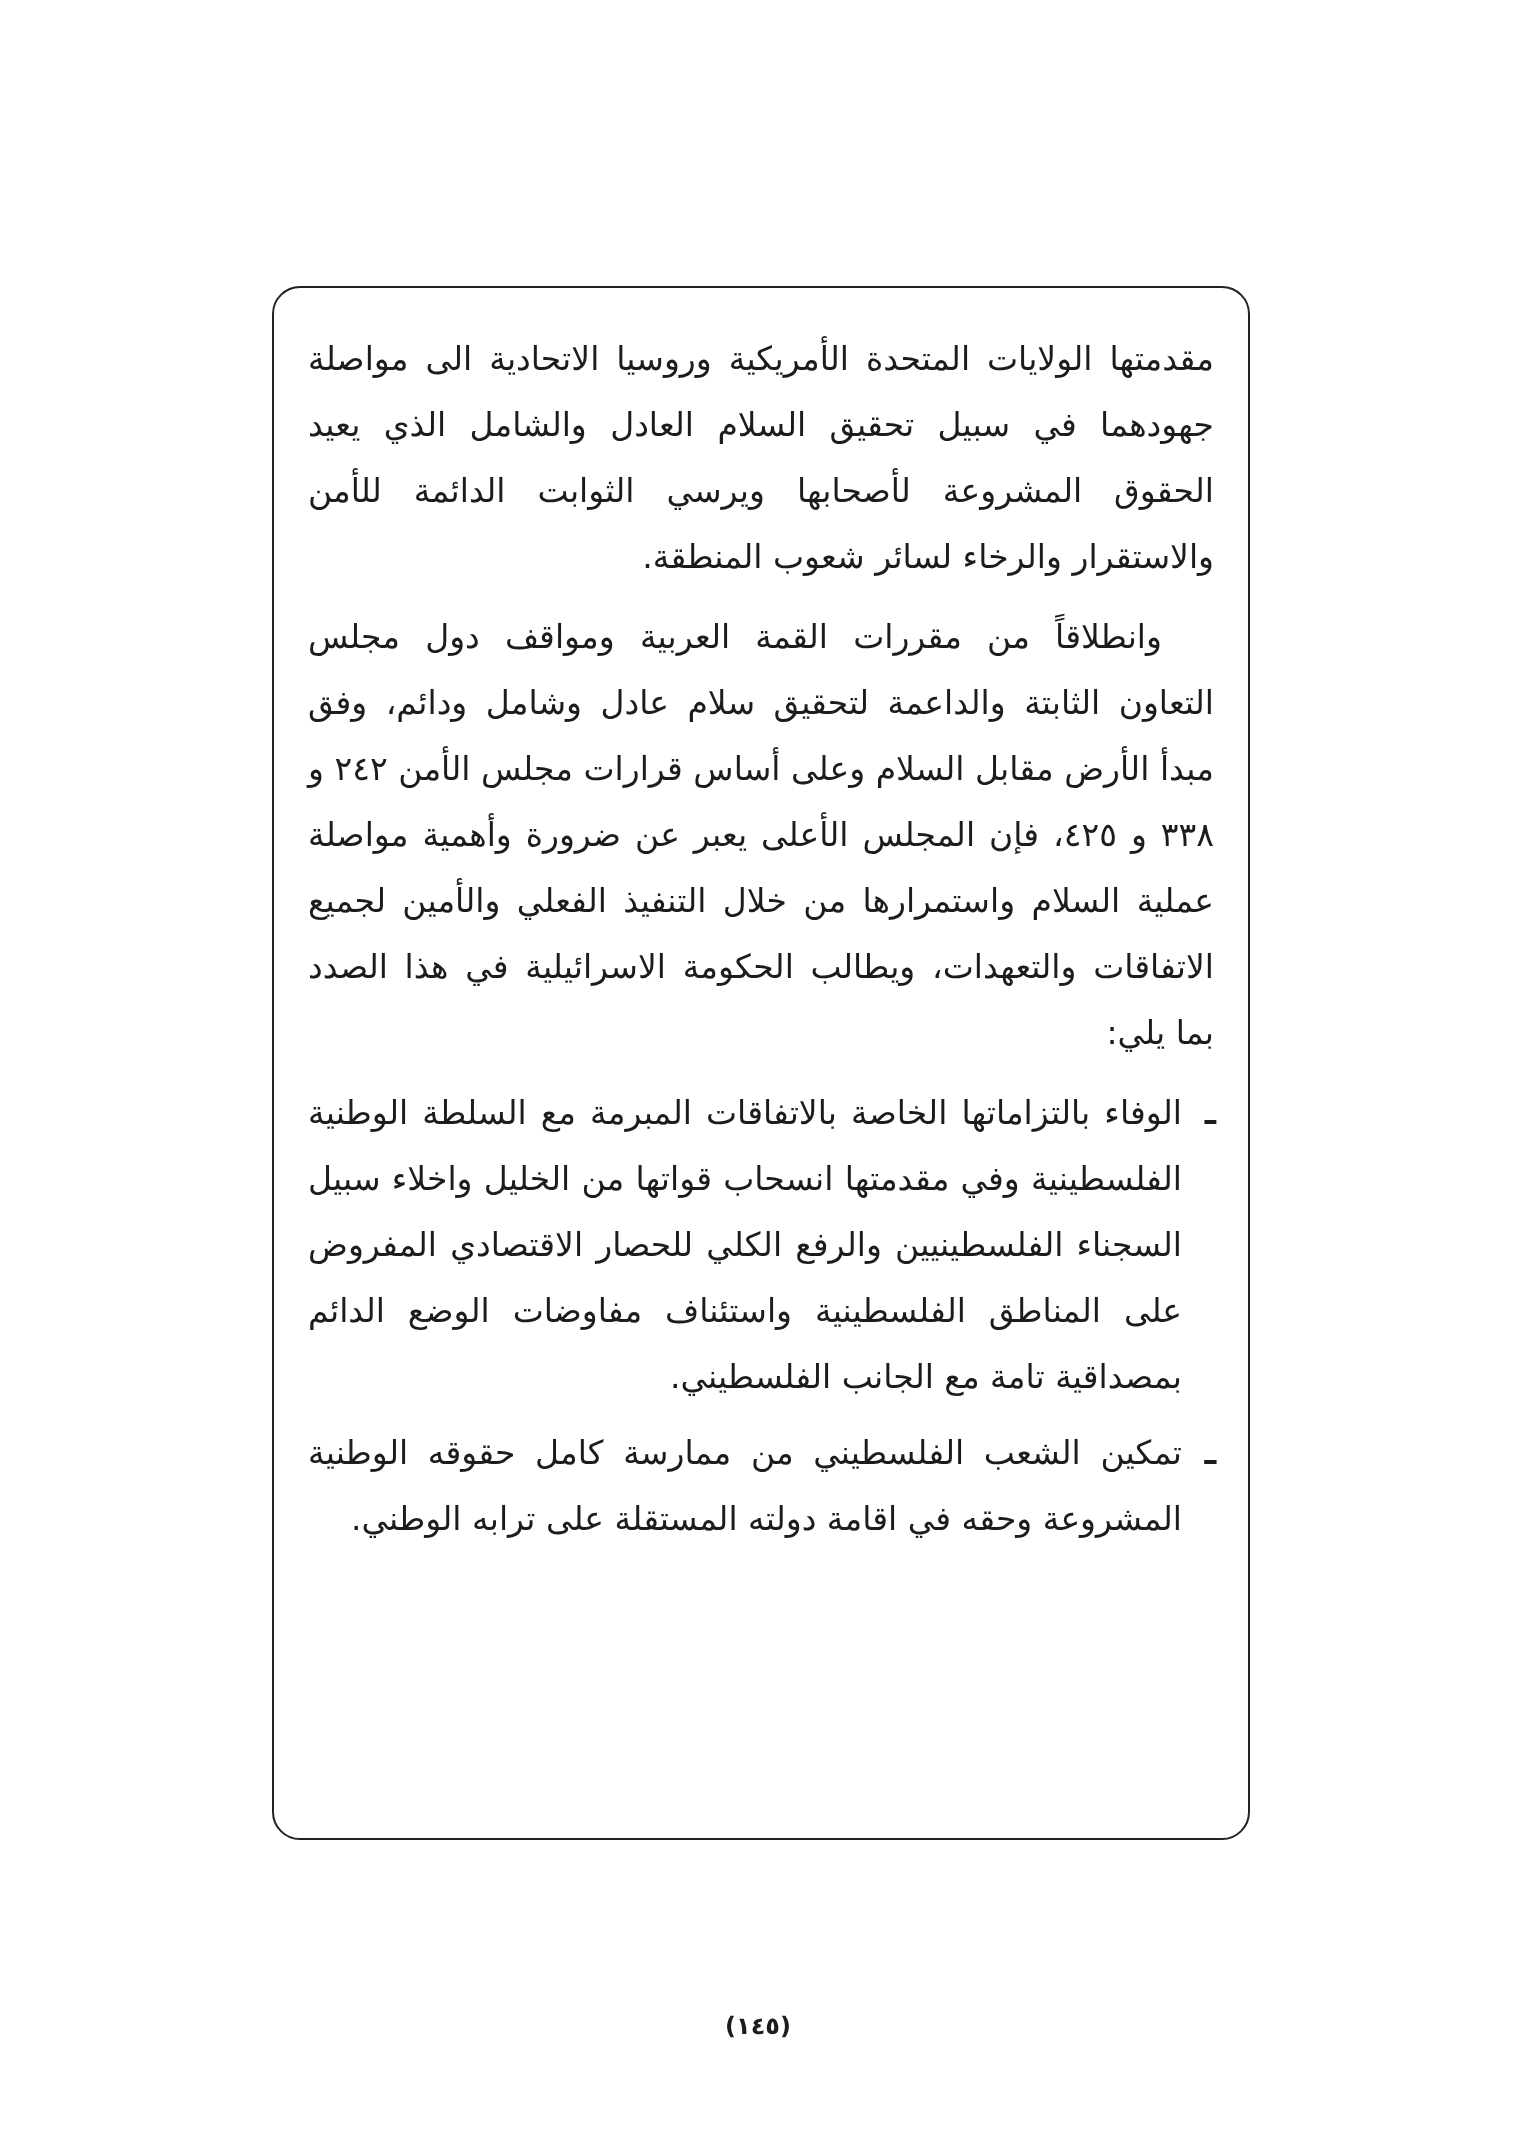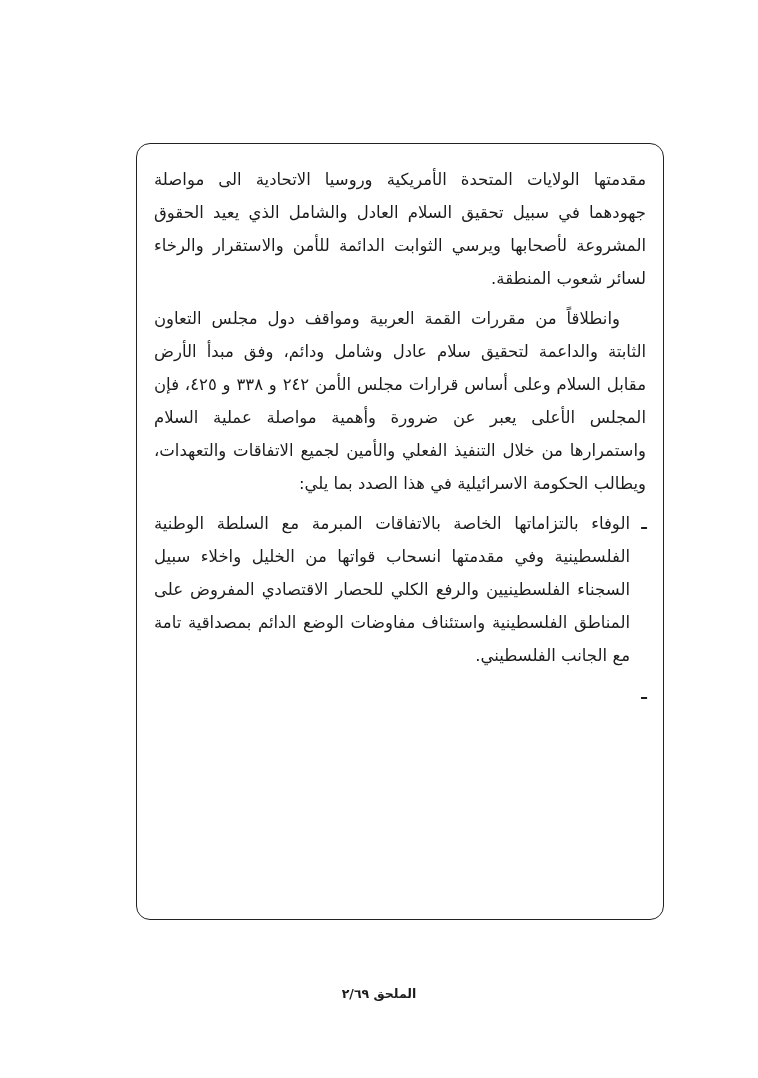--- a/index.html
+++ b/index.html
@@ -14,21 +14,21 @@
   }
   .page {
     position: absolute;
     inset: 0;
     background: #ffffff;
   }
   .frame {
     position: absolute;
     left: 136px;
     top: 143px;
-    width: 528px;
+    width: 489px;
     height: 777px;
     border: 1.6px solid #222222;
     border-radius: 14px;
     padding: 19px 17px 16px 17px;
     background: #ffffff;
   }
   .content {
     direction: rtl;
     text-align: justify;
     font-size: 16.5px;
@@ -84,23 +84,24 @@
         <span class="marker">ـ</span>
         <span>الوفاء بالتزاماتها الخاصة بالاتفاقات المبرمة مع السلطة الوطنية الفلسطينية وفي مقدمتها انسحاب قواتها من الخليل واخلاء سبيل السجناء الفلسطينيين والرفع الكلي للحصار الاقتصادي المفروض على المناطق الفلسطينية واستئناف مفاوضات الوضع الدائم بمصداقية تامة مع الجانب الفلسطيني.</span>
       </div>
 
       <div class="bullet">
         <span class="marker">ـ</span>
       </div>
 
       <div class="bullet">
         <span class="marker">ـ</span>
+        <span>تمكين الشعب الفلسطيني من ممارسة كامل حقوقه الوطنية المشروعة وحقه في اقامة دولته المستقلة على ترابه الوطني.</span>
       </div>
 
     </div>
   </div>
 
-  <div class="footer footer-annex">
-    <div>الملحق ٢/٦٩</div>
+
+  <div class="footer footer-pagenum">
+    <div>(١٤٥)</div>
   </div>
-
 
 </div>
 
 </body></html>

